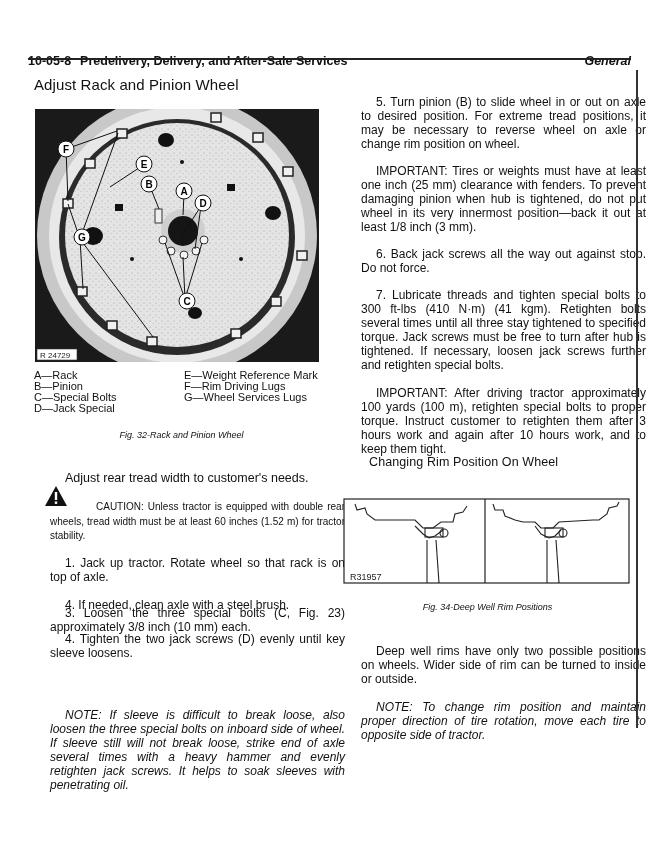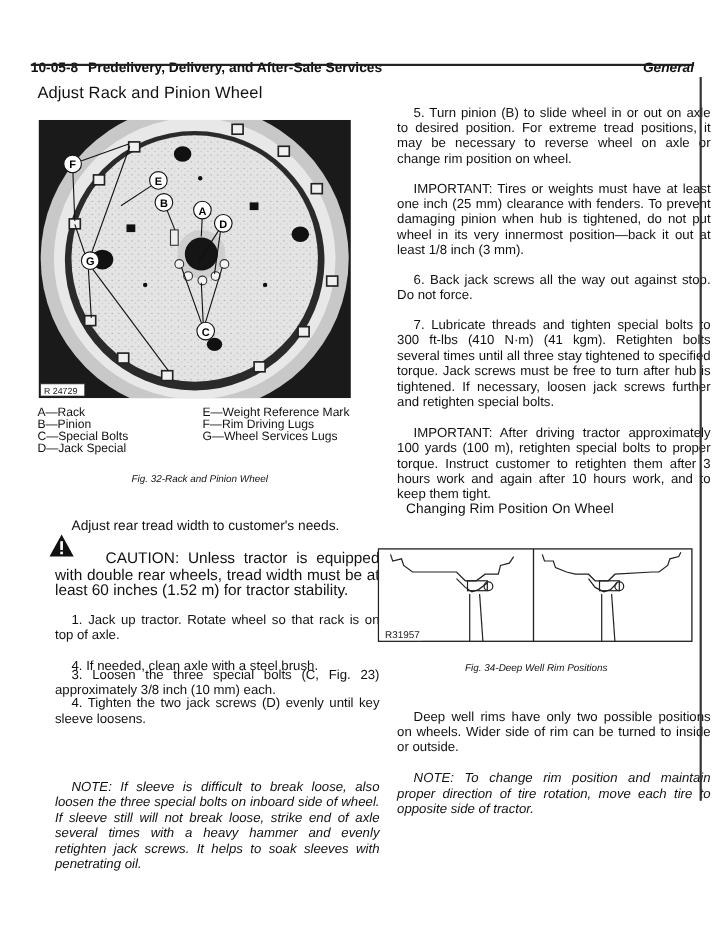--- a/index.html
+++ b/index.html
@@ -174,21 +174,21 @@
 </div>
 <div class="caption" style="left:34px; top:430px; width:295px;">Fig. 32-Rack and Pinion Wheel</div>
 
 <p class="para indent" style="left:34px; top:455px; width:295px; font-size:12.5px;">Adjust rear tread width to customer's needs.</p>
 
 <svg class="caution-icon" style="left:44px; top:485px;" width="24" height="22" viewBox="0 0 24 22">
   <polygon points="12,1 23,21 1,21" fill="#111"></polygon>
   <rect x="10.8" y="7" width="2.4" height="8" fill="#fff"></rect>
   <rect x="10.8" y="16.5" width="2.4" height="2.4" fill="#fff"></rect>
 </svg>
-<p class="para bold" style="left:34px; top:484px; width:295px; font-size:14px; line-height:14.5px; text-indent:46px;">CAUTION: Unless tractor is equipped with double rear wheels, tread width must be at least 60 inches (1.52 m) for tractor stability.</p>
+<p class="para bold" style="left:34px; top:484px; width:295px; font-size:10px; line-height:14.5px; text-indent:46px;">CAUTION: Unless tractor is equipped with double rear wheels, tread width must be at least 60 inches (1.52 m) for tractor stability.</p>
 
 <p class="para indent" style="left:34px; top:540px; width:295px;">1. Jack up tractor. Rotate wheel so that rack is on top of axle.</p>
 <p class="para indent" style="left:34px; top:582px; width:295px;">4. If needed, clean axle with a steel brush.</p>
 <p class="para indent" style="left:34px; top:590px; width:295px;">3. Loosen the three special bolts (C, Fig. 23) approximately 3/8 inch (10 mm) each.</p>
 <p class="para indent" style="left:34px; top:616px; width:295px;">4. Tighten the two jack screws (D) evenly until key sleeve loosens.</p>
 <p class="para indent ital" style="left:34px; top:692px; width:295px;">NOTE: If sleeve is difficult to break loose, also loosen the three special bolts on inboard side of wheel. If sleeve still will not break loose, strike end of axle several times with a heavy hammer and evenly retighten jack screws. It helps to soak sleeves with penetrating oil.</p>
 
 <p class="para indent" style="left:345px; top:79px; width:285px;">5. Turn pinion (B) to slide wheel in or out on axle to desired position. For extreme tread positions, it may be necessary to reverse wheel on axle or change rim position on wheel.</p>
 <p class="para indent bold" style="left:345px; top:148px; width:285px;">IMPORTANT: Tires or weights must have at least one inch (25 mm) clearance with fenders. To prevent damaging pinion when hub is tightened, do not put wheel in its very innermost position—back it out at least 1/8 inch (3 mm).</p>
 <p class="para indent" style="left:345px; top:231px; width:285px;">6. Back jack screws all the way out against stop. Do not force.</p>

